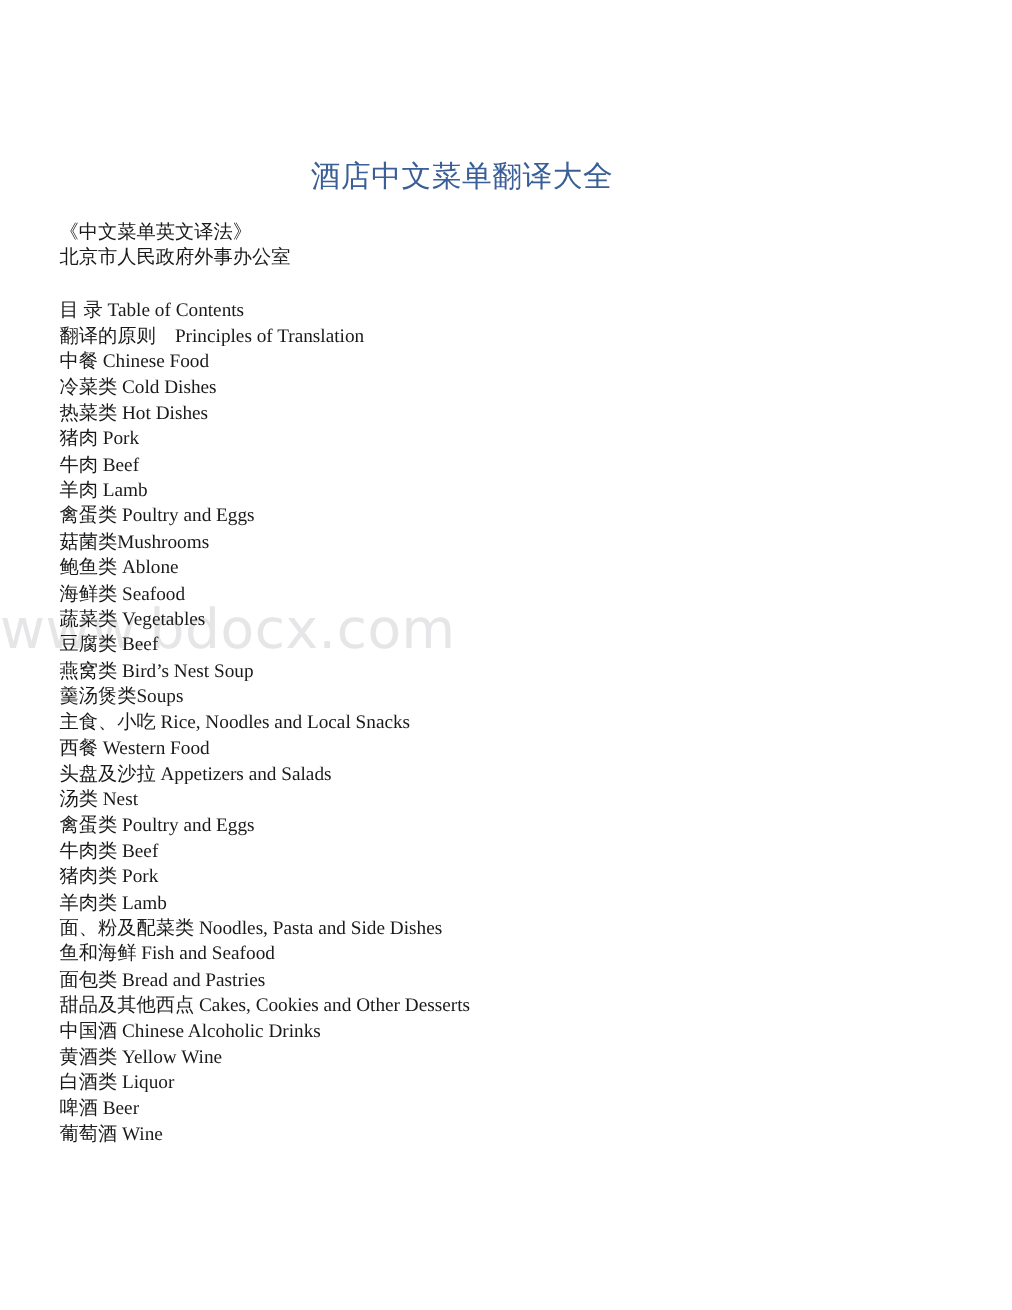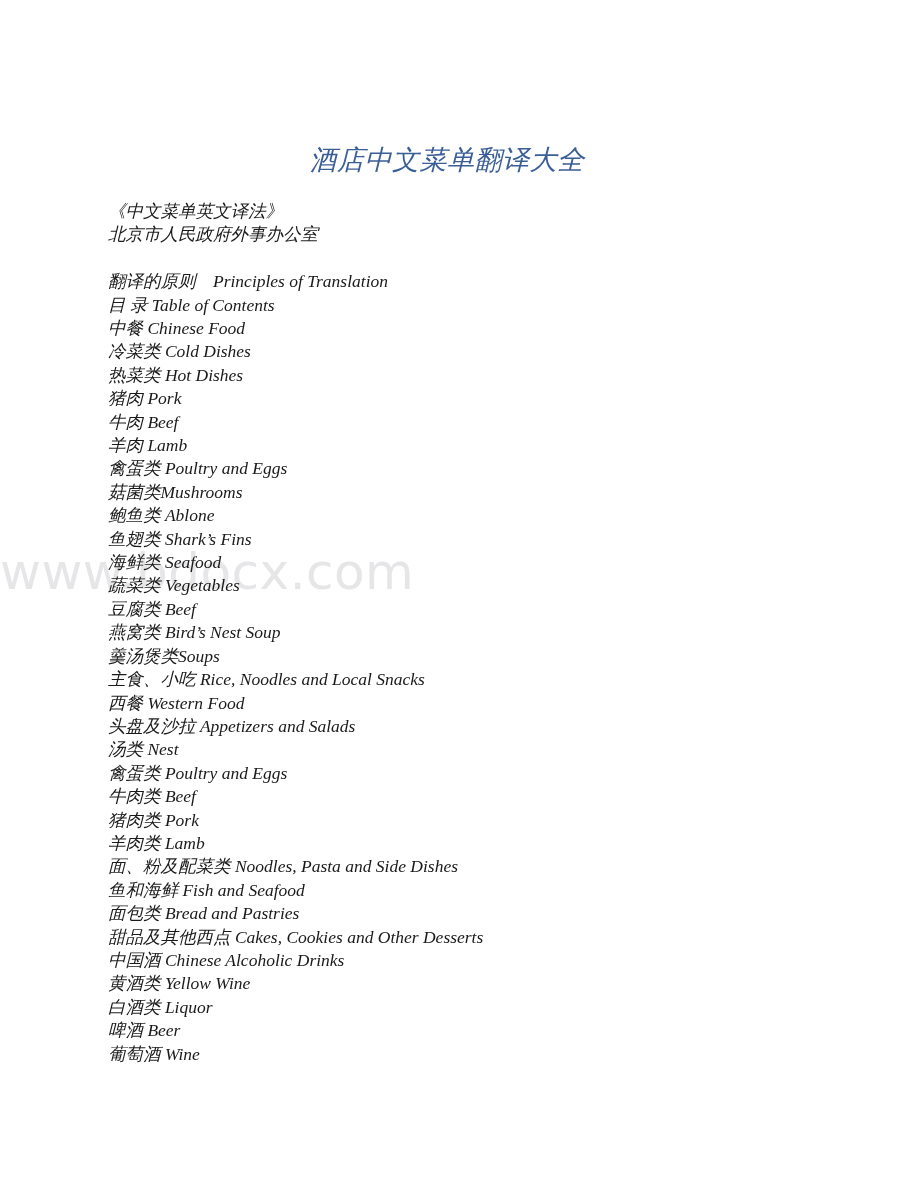--- a/index.html
+++ b/index.html
@@ -33,23 +33,22 @@
     color: #e6e6e8;
     white-space: nowrap;
     user-select: none;
     pointer-events: none;
     z-index: 0;
   }
   #content {
     position: relative;
     z-index: 1;
     padding-top: 143px;
-    padding-left: 108px;
+    padding-left: 54px;
     padding-right: 60px;
-    font-style: italic;
   }
   #doc-title {
     margin: 0;
     padding: 0;
     font-family: "Liberation Sans", "DejaVu Sans", sans-serif;
     font-size: 27px;
     font-weight: 400;
     line-height: 34px;
     color: #3a5f96;
     text-align: center;
@@ -92,32 +91,31 @@
   <div id="content">
 
     <h1 id="doc-title" class="cn">酒店中文菜单翻译大全</h1>
 
     <div id="header-block">
       <div class="hline cn">《中文菜单英文译法》</div>
       <div class="hline cn">北京市人民政府外事办公室</div>
     </div>
 
     <ul id="toc-list">
+      <li>目 录 Table of Contents</li>
       <li>翻译的原则    Principles of Translation</li>
-      <li>目 录 Table of Contents</li>
       <li>中餐 Chinese Food</li>
       <li>冷菜类 Cold Dishes</li>
       <li>热菜类 Hot Dishes</li>
       <li>猪肉 Pork</li>
       <li>牛肉 Beef</li>
       <li>羊肉 Lamb</li>
       <li>禽蛋类 Poultry and Eggs</li>
       <li>菇菌类Mushrooms</li>
       <li>鲍鱼类 Ablone</li>
-      <li>鱼翅类 Shark’s Fins</li>
       <li>海鲜类 Seafood</li>
       <li>蔬菜类 Vegetables</li>
       <li>豆腐类 Beef</li>
       <li>燕窝类 Bird’s Nest Soup</li>
       <li>羹汤煲类Soups</li>
       <li>主食、小吃 Rice, Noodles and Local Snacks</li>
       <li>西餐 Western Food</li>
       <li>头盘及沙拉 Appetizers and Salads</li>
       <li>汤类 Nest</li>
       <li>禽蛋类 Poultry and Eggs</li>

